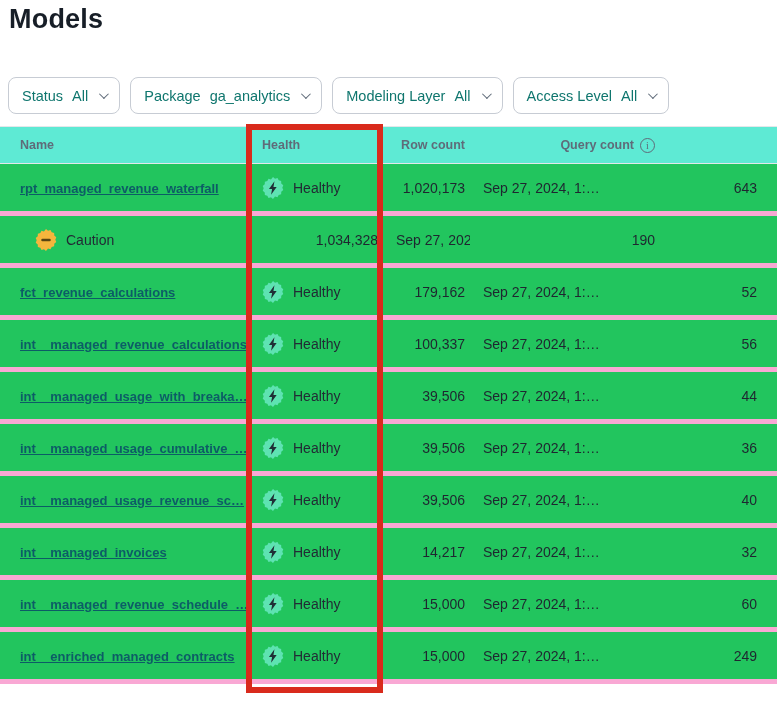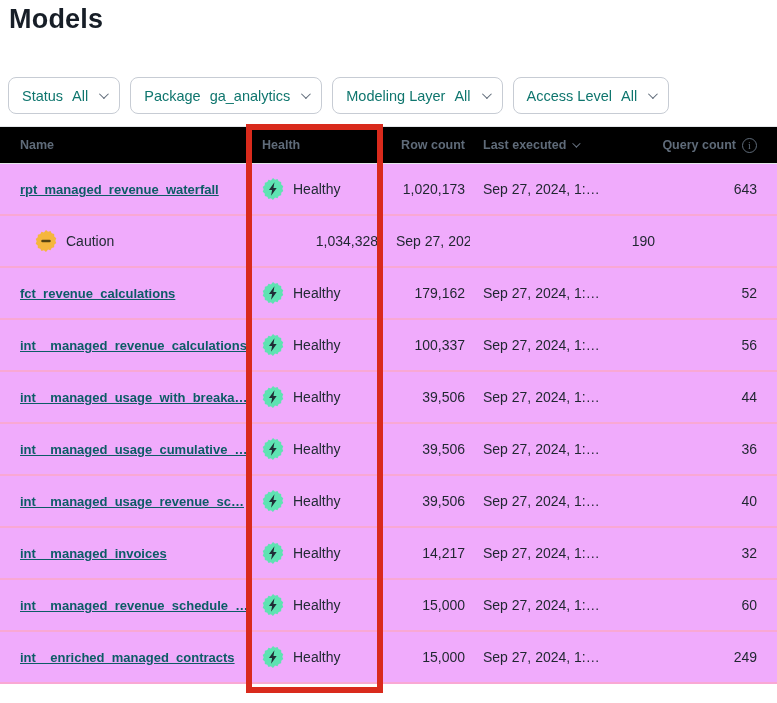--- a/index.html
+++ b/index.html
@@ -28,30 +28,30 @@
   }
 
   
   .table { margin-top: 12px; width: 777px; }
   .thead, .tr {
     display: grid;
     grid-template-columns: 227px 136px 87px 185px 102px;
     padding: 0 20px; align-items: center;
   }
   .thead {
-    height: 38px; background: #000000;
+    height: 38px; background: #5eead4;
     border-top: 1px solid #e4e7ea; border-bottom: 1px solid #e4e7ea;
     font-size: 12.5px; font-weight: 700; color: #5f6b79;
   }
   .th { display: flex; align-items: center; gap: 6px; }
   .th.right { justify-content: flex-end; text-align: right; }
   .th.pad-left { padding-left: 13px; }
   .th.pad-right { padding-right: 5px; }
 
-  .tr { height: 52px; border-bottom: 2px solid #f9a8d4; background: #f0abfc; }
+  .tr { height: 52px; border-bottom: 5px solid #f9a8d4; background: #22c55e; }
   .td { font-size: 14px; color: #1f2630; white-space: nowrap; overflow: hidden; }
   .td.right { text-align: right; }
   .td.pad-left { padding-left: 13px; }
   .td.pad-right { padding-right: 5px; }
 
   .model-link {
     font-size: 13px; font-weight: 700; color: #0d5c66;
     text-decoration: underline; cursor: pointer; white-space: nowrap;
   }
 
@@ -109,24 +109,20 @@
   <div class="thead">
     <div class="th">
         <span>Name</span>
       </div>
     <div class="th health-cell">
         <span>Health</span>
       </div>
     <div class="th right pad-right">
         <span>Row count</span>
       </div>
-    <div class="th pad-left">
-      <span>Last executed</span>
-        <span class="sort-chev"></span>
-    </div>
     <div class="th right">
       <span>Query count</span>
         <span class="info-icon">i</span>
     </div>
   </div>
   <div class="tbody">
   <div class="tr healthy">
     <div class="td">
       <a class="model-link">rpt_managed_revenue_waterfall</a>
     </div>

